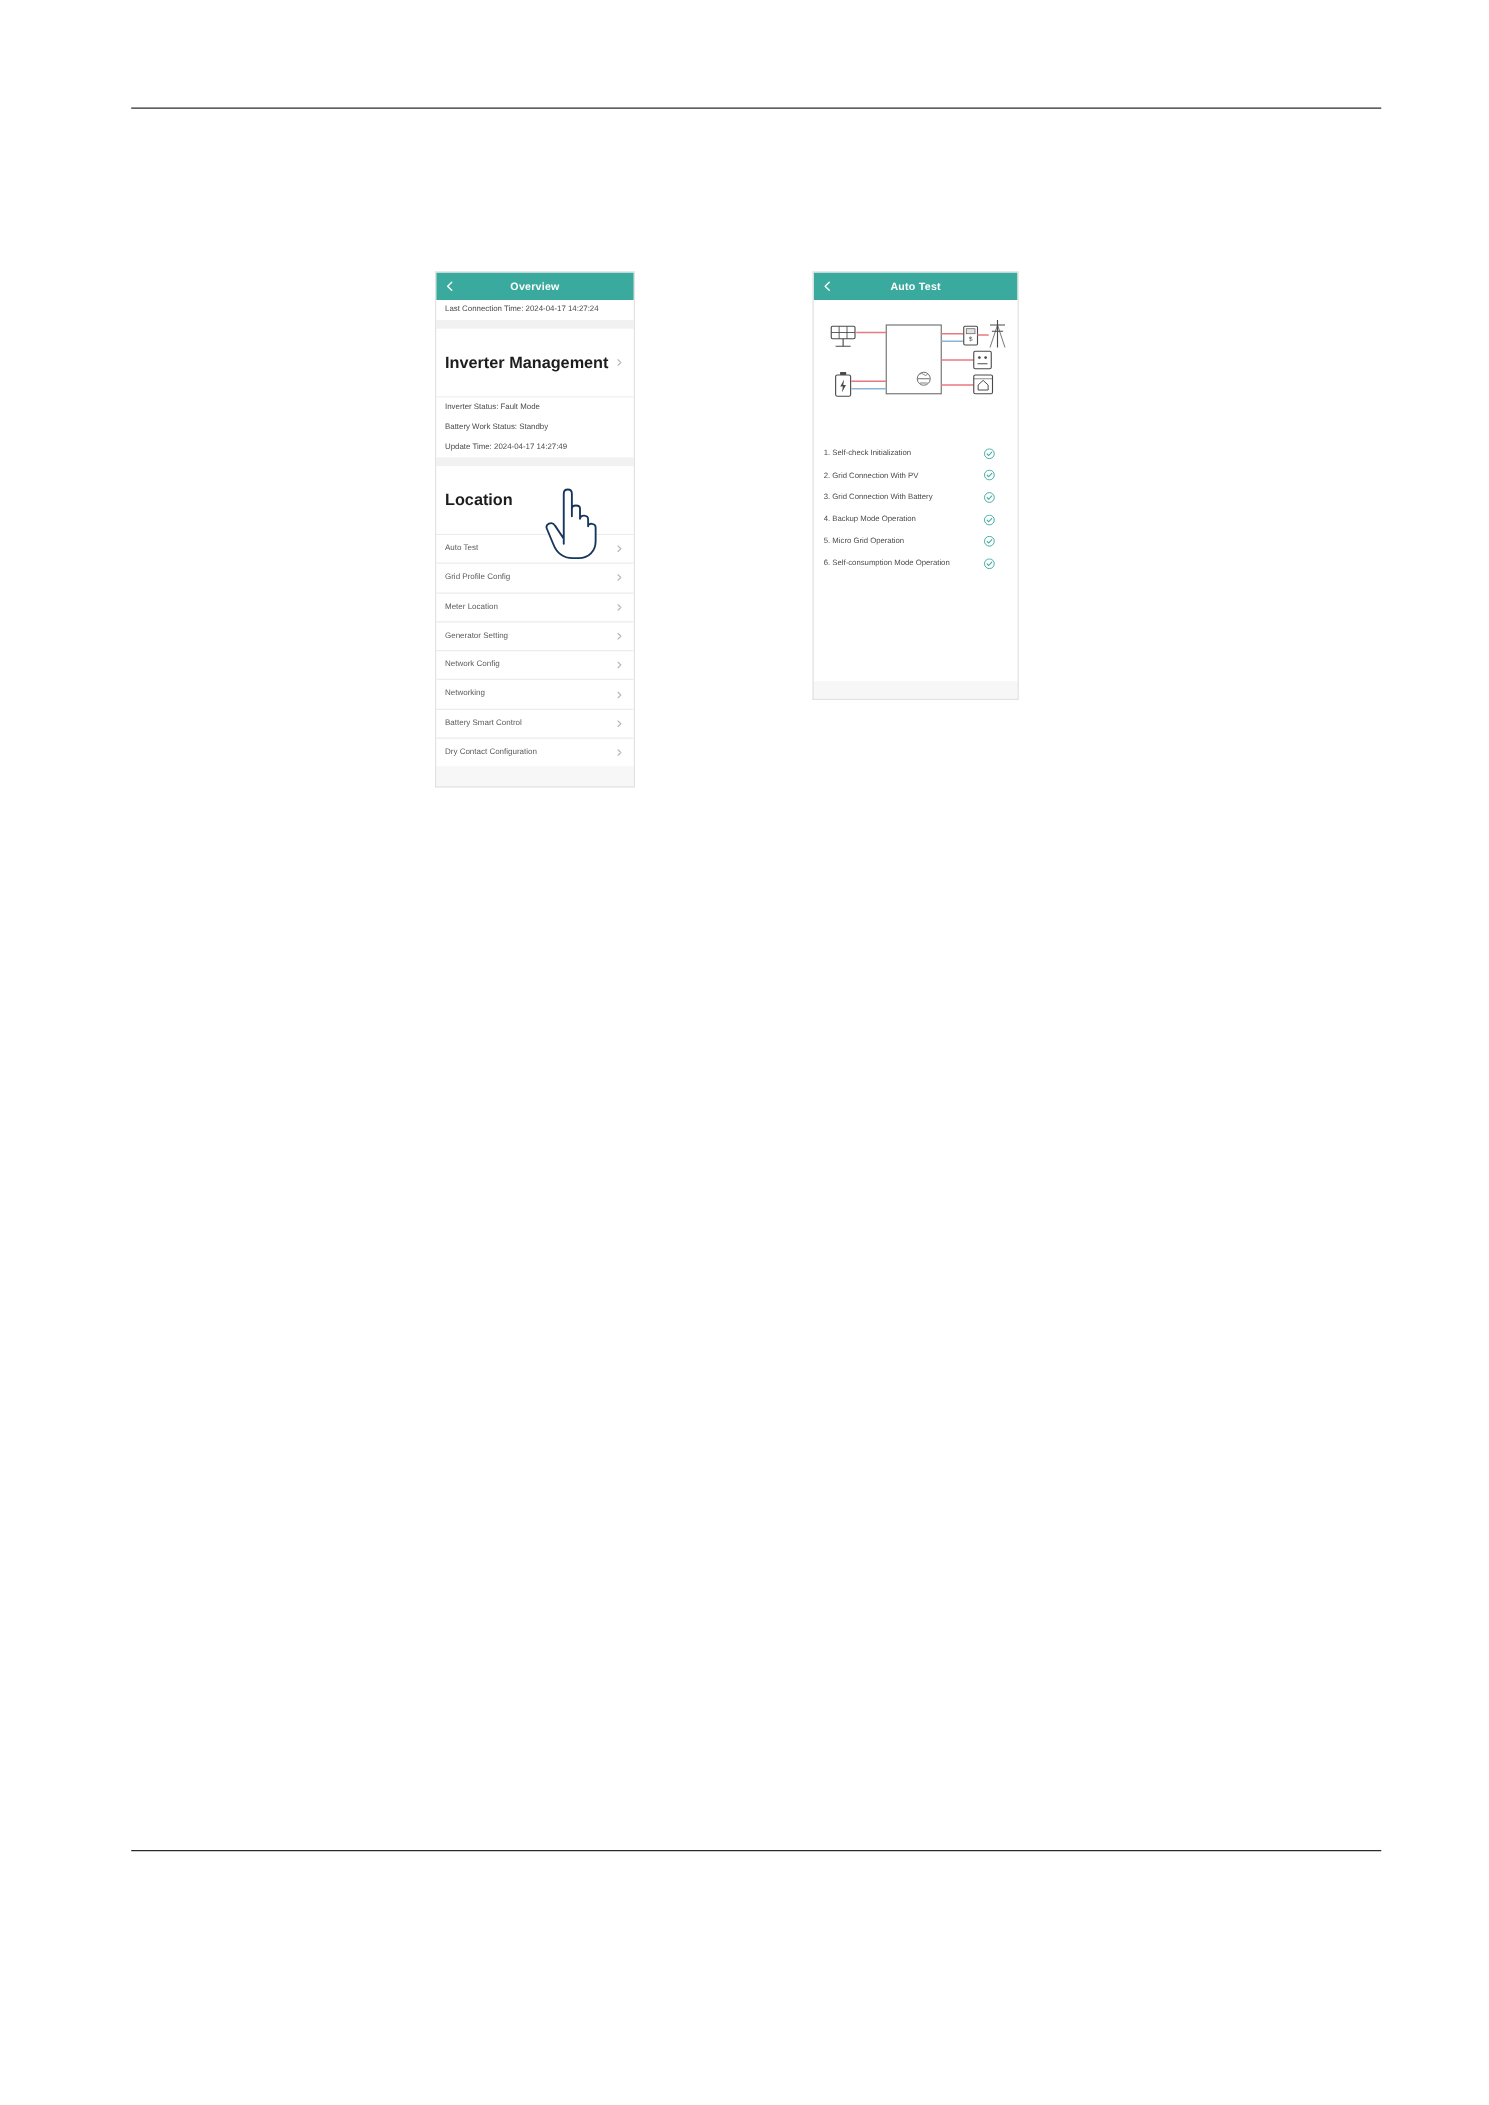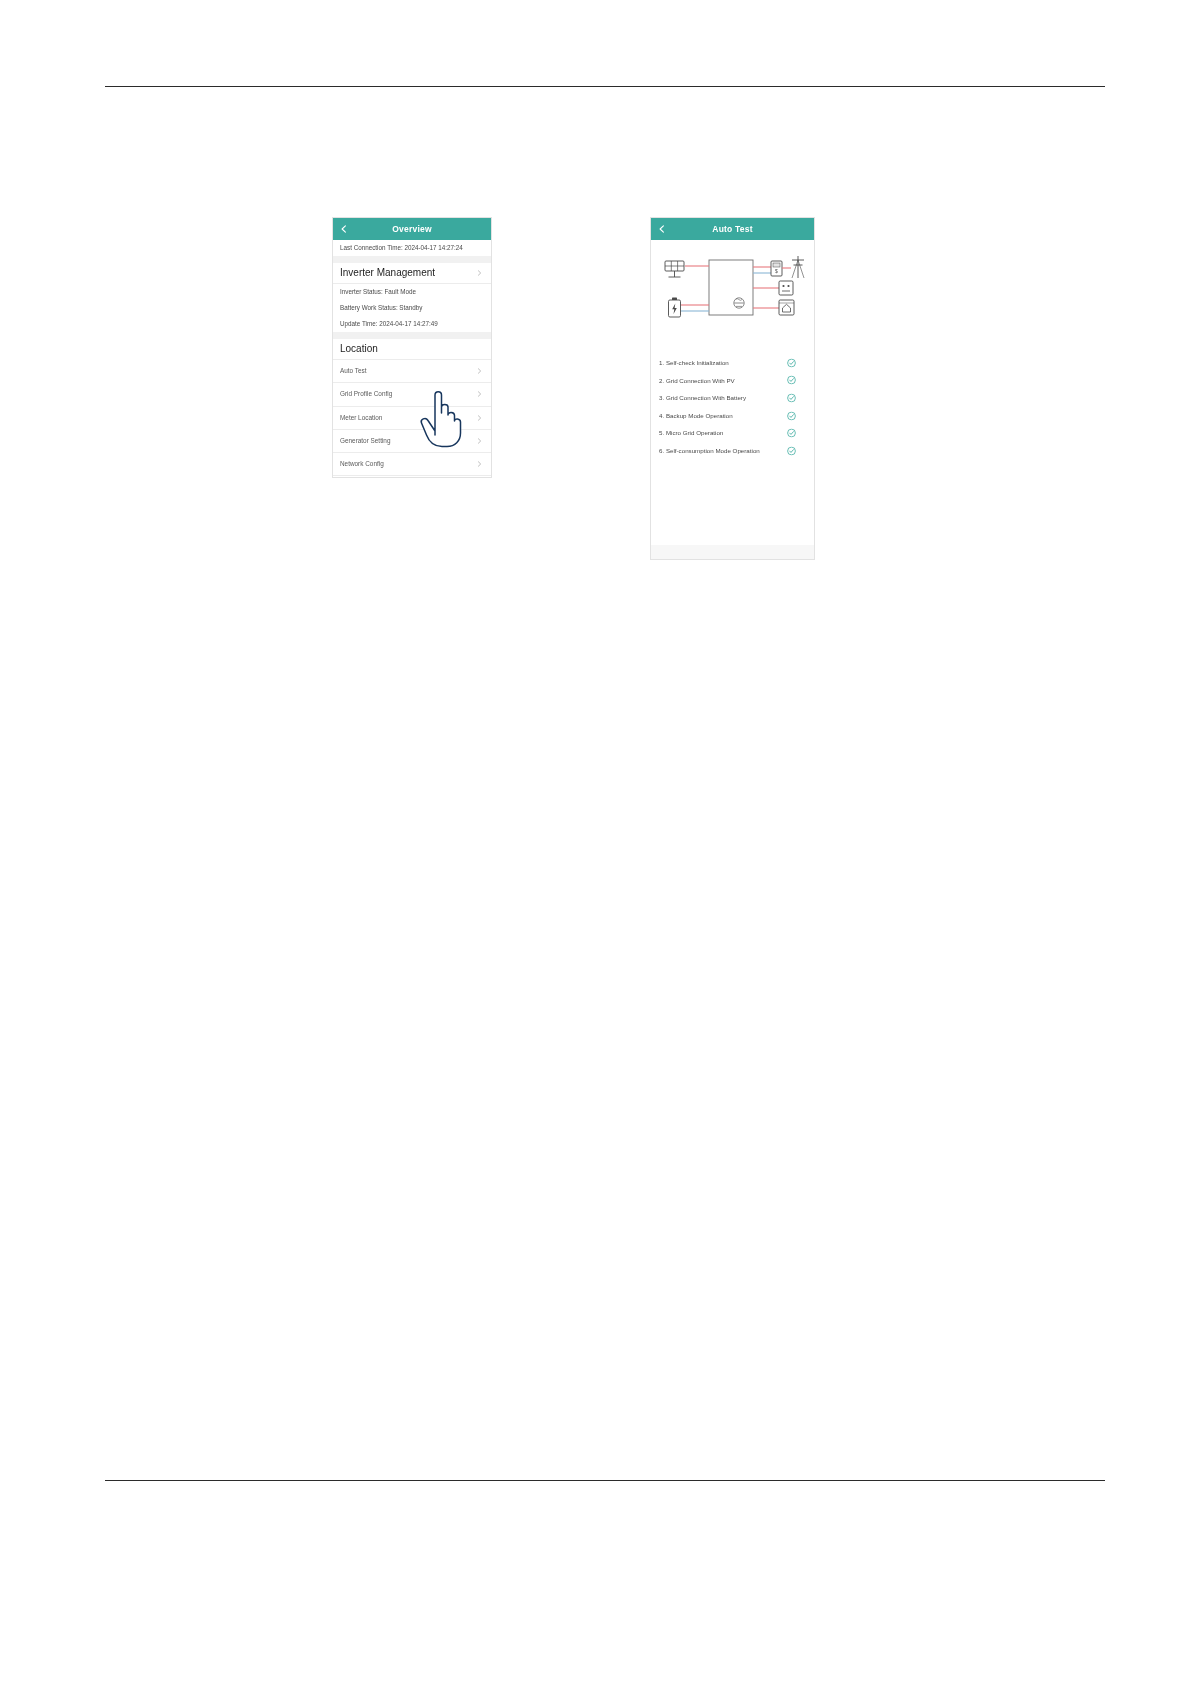--- a/index.html
+++ b/index.html
@@ -28,24 +28,24 @@
 
   
   .phone {
     position: absolute;
     background: #f7f7f7;
     border: 1px solid #e2e2e2;
     box-sizing: border-box;
     overflow: hidden;
   }
   .phone-left {
-    left: 332px;
+    left: 348px;
     top: 217px;
     width: 160px;
-    height: 261px;
+    height: 413px;
   }
   .phone-right {
     left: 650px;
     top: 217px;
     width: 165px;
     height: 343px;
   }
 
   
   .titlebar {
@@ -93,23 +93,23 @@
     line-height: 16px;
     white-space: nowrap;
   }
   .spacer {
     height: 7px;
     background: #f1f1f1;
   }
 
   .section-head {
     background: #ffffff;
-    padding: 0 7px;
-    font-size: 10px;
-    font-weight: normal;
+    padding: 17px 7px;
+    font-size: 13px;
+    font-weight: bold;
     color: #1d1d1d;
     height: 20px;
     line-height: 20px;
     position: relative;
   }
   .section-head .chev {
     position: absolute;
     right: 8px;
     top: 50%;
     transform: translateY(-50%);

